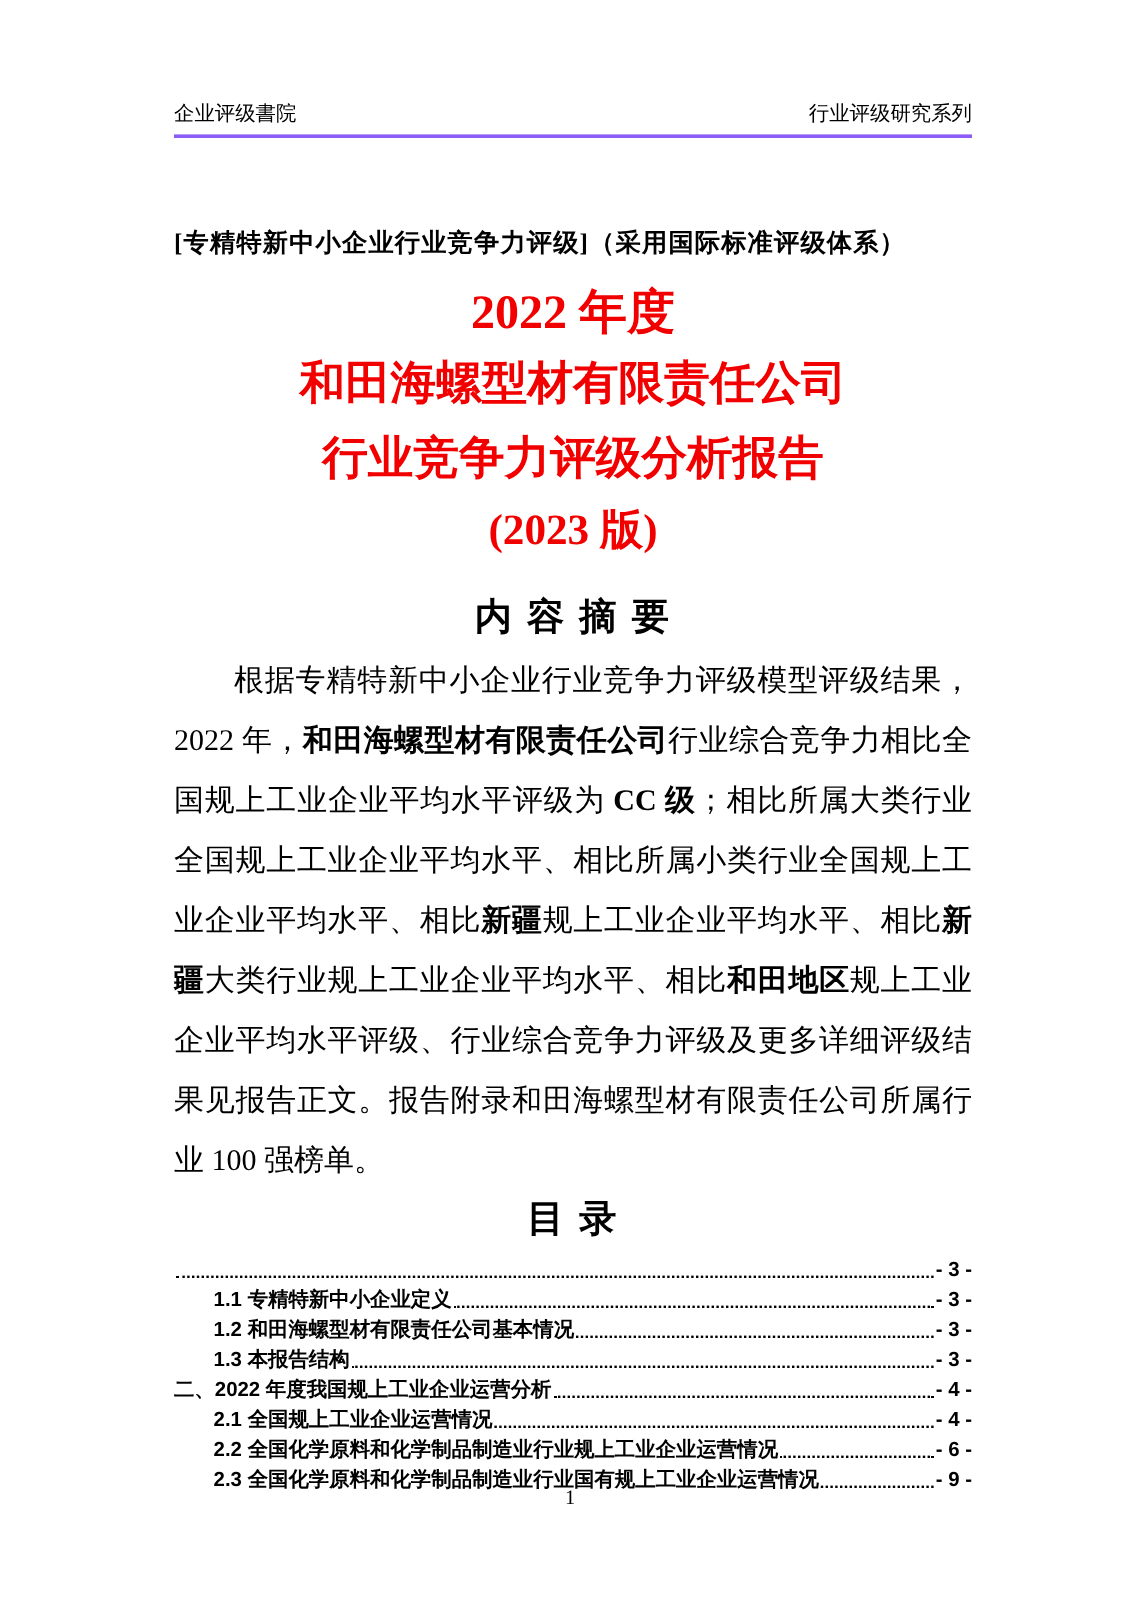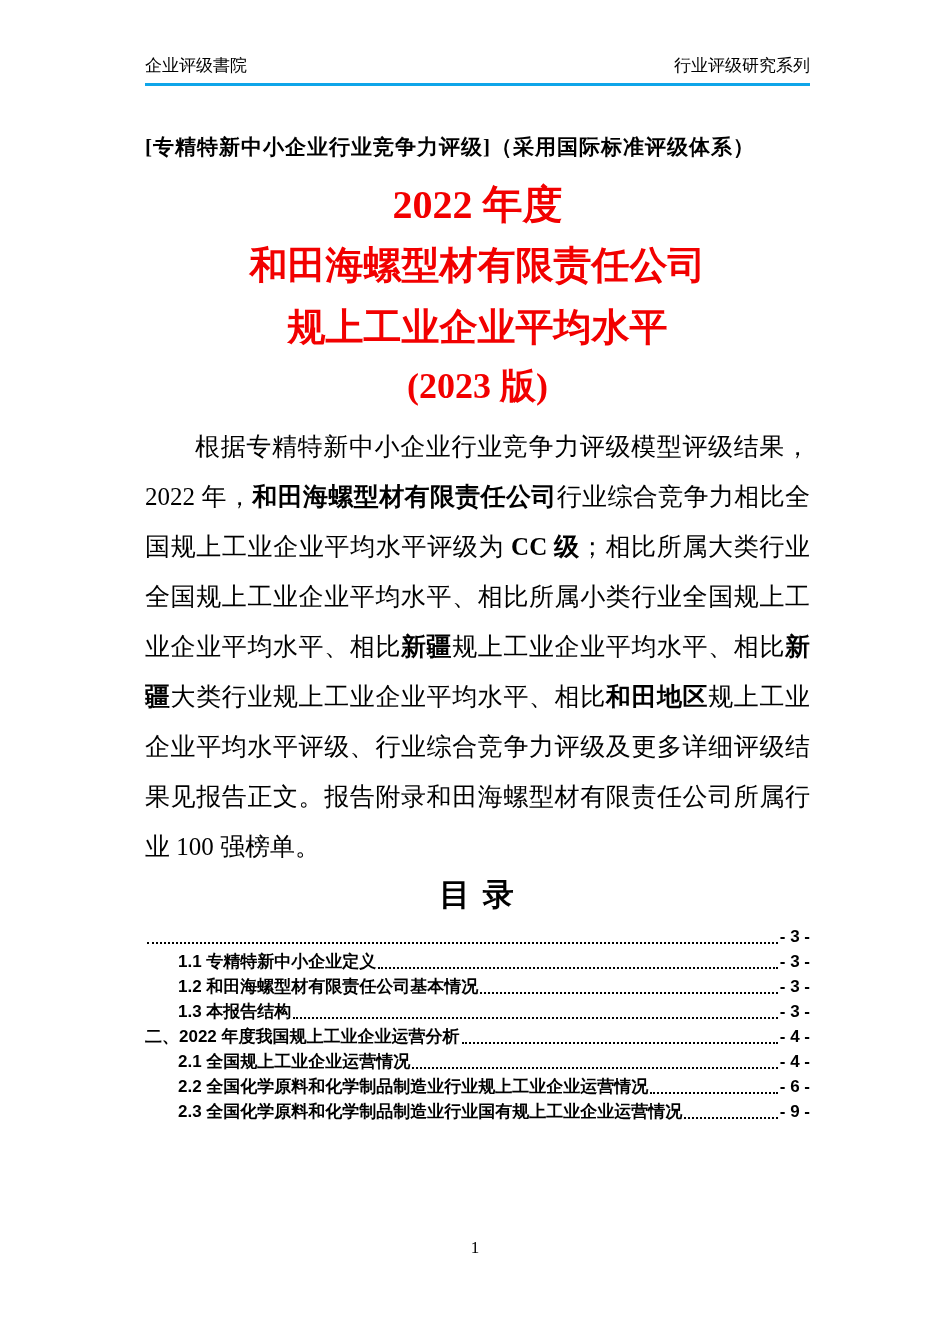--- a/index.html
+++ b/index.html
@@ -15,27 +15,28 @@
   .margins {
     margin-left: 145px;
     width: 665px;
   }
   .header {
     display: flex;
     justify-content: space-between;
     align-items: flex-end;
     padding-top: 56px;
     padding-bottom: 7px;
-    border-bottom: 3px solid #0ea5e9;
+    border-bottom: 3px solid #8b5cf6;
     font-family: "Liberation Sans", "DejaVu Sans", sans-serif;
     font-size: 17px;
     line-height: 20px;
+    margin-top: 29px;
   }
   .tagline {
-    margin-top: 47px;
+    margin-top: 73px;
     font-weight: bold;
     font-size: 21px;
     line-height: 29px;
     letter-spacing: 1px;
   }
   .cover {
     text-align: center;
     color: var(--title-red, #f20000);
     font-weight: bold;
   }
@@ -101,24 +102,25 @@
     <div class="header">
       <span>企业评级書院</span>
       <span>行业评级研究系列</span>
     </div>
 
     <div class="tagline">[专精特新中小企业行业竞争力评级]（采用国际标准评级体系）</div>
 
     <div class="cover">
       <div class="t1">2022 年度</div>
       <div class="t2">和田海螺型材有限责任公司</div>
-      <div class="t2">规上工业企业平均水平</div>
+      <div class="t2">行业竞争力评级分析报告</div>
       <div class="t3">(2023 版)</div>
     </div>
 
+    <div class="section-heading">内 容 摘 要</div>
 
     <p class="summary-paragraph" id="summary-paragraph"><span>根据专精特新中小企业行业竞争力评级模型评级结果，2022 年，</span><span class="b">和田海螺型材有限责任公司</span><span>行业综合竞争力相比全国规上工业企业平均水平评级为 </span><span class="b">CC 级</span><span>；相比所属大类行业全国规上工业企业平均水平、相比所属小类行业全国规上工业企业平均水平、相比</span><span class="b">新疆</span><span>规上工业企业平均水平、相比</span><span class="b">新疆</span><span>大类行业规上工业企业平均水平、相比</span><span class="b">和田地区</span><span>规上工业企业平均水平评级、行业综合竞争力评级及更多详细评级结果见报告正文。报告附录和田海螺型材有限责任公司所属行业 100 强榜单。</span></p>
 
     <div class="section-heading toc-heading">目 录</div>
 
     <div class="toc-list" id="toc-list">
         <div class="toc-row lvl1">
           <span class="toc-leader"></span>
           <span class="toc-page">- 3 -</span>
         </div>

